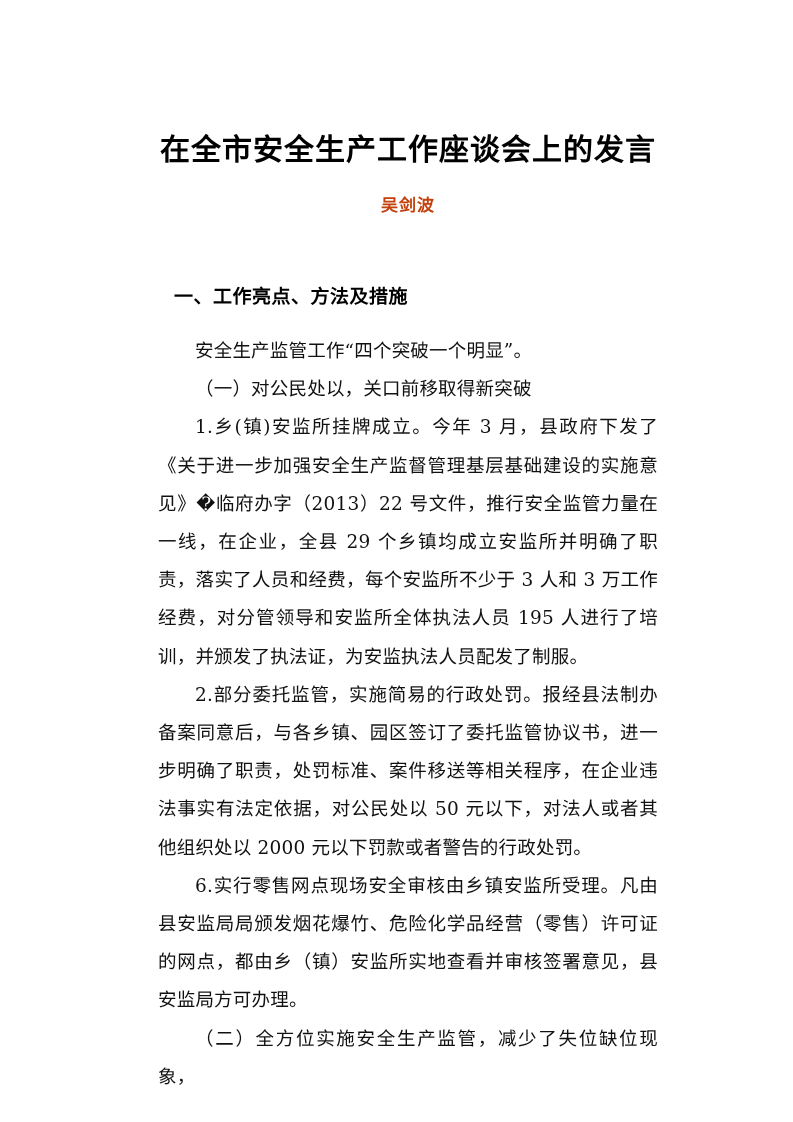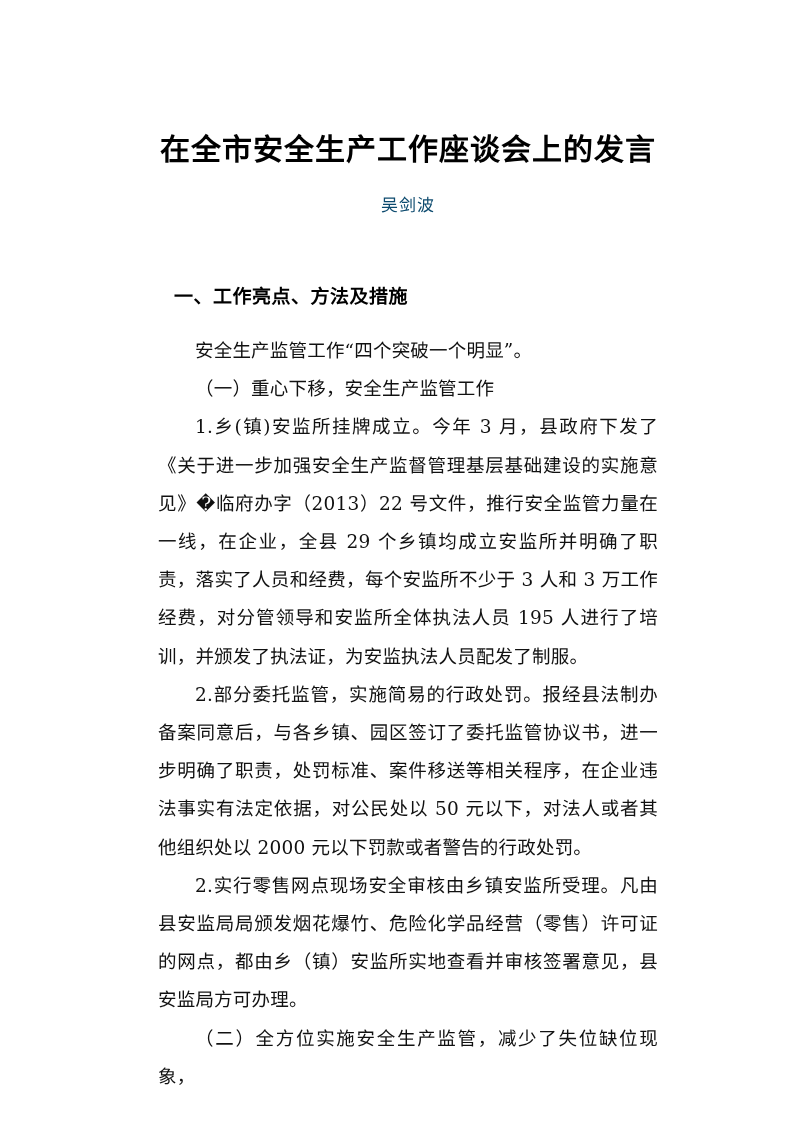--- a/index.html
+++ b/index.html
@@ -35,25 +35,26 @@
     letter-spacing: 1px;
     margin: 0;
     padding-top: 131px;
     white-space: nowrap;
   }
 
   .doc-author {
     font-family: "DejaVu Serif", "Liberation Serif", serif;
     font-size: 17px;
     line-height: 24px;
-    color: #0c4a6e;
+    color: #c2410c;
     text-align: center;
     margin: 0;
     padding-top: 24px;
     letter-spacing: 1px;
+    font-weight: bold;
   }
 
   
   .section-heading {
     font-family: "DejaVu Sans", "Liberation Sans", sans-serif;
     font-weight: bold;
     font-size: 19px;
     line-height: 38px;
     color: #000000;
     margin: 16px;
@@ -87,24 +88,24 @@
   <div class="content">
 
     <h1 class="doc-title">在全市安全生产工作座谈会上的发言</h1>
 
     <div class="doc-author">吴剑波</div>
 
     <h2 class="section-heading">一、工作亮点、方法及措施</h2>
 
     <p class="body-para first-body">安全生产监管工作“四个突破一个明显”。</p>
 
-    <p class="body-para">（一）重心下移，安全生产监管工作</p>
+    <p class="body-para">（一）对公民处以，关口前移取得新突破</p>
 
     <p class="body-para">1.乡(镇)安监所挂牌成立。今年 3 月，县政府下发了《关于进一步加强安全生产监督管理基层基础建设的实施意见》�临府办字（2013）22 号文件，推行安全监管力量在一线，在企业，全县 29 个乡镇均成立安监所并明确了职责，落实了人员和经费，每个安监所不少于 3 人和 3 万工作经费，对分管领导和安监所全体执法人员 195 人进行了培训，并颁发了执法证，为安监执法人员配发了制服。</p>
 
     <p class="body-para">2.部分委托监管，实施简易的行政处罚。报经县法制办备案同意后，与各乡镇、园区签订了委托监管协议书，进一步明确了职责，处罚标准、案件移送等相关程序，在企业违法事实有法定依据，对公民处以 50 元以下，对法人或者其他组织处以 2000 元以下罚款或者警告的行政处罚。</p>
 
-    <p class="body-para">2.实行零售网点现场安全审核由乡镇安监所受理。凡由县安监局局颁发烟花爆竹、危险化学品经营（零售）许可证的网点，都由乡（镇）安监所实地查看并审核签署意见，县安监局方可办理。</p>
+    <p class="body-para">6.实行零售网点现场安全审核由乡镇安监所受理。凡由县安监局局颁发烟花爆竹、危险化学品经营（零售）许可证的网点，都由乡（镇）安监所实地查看并审核签署意见，县安监局方可办理。</p>
 
     <p class="body-para">（二）全方位实施安全生产监管，减少了失位缺位现象，</p>
 
   </div>
 </div>
 
 </body></html>

